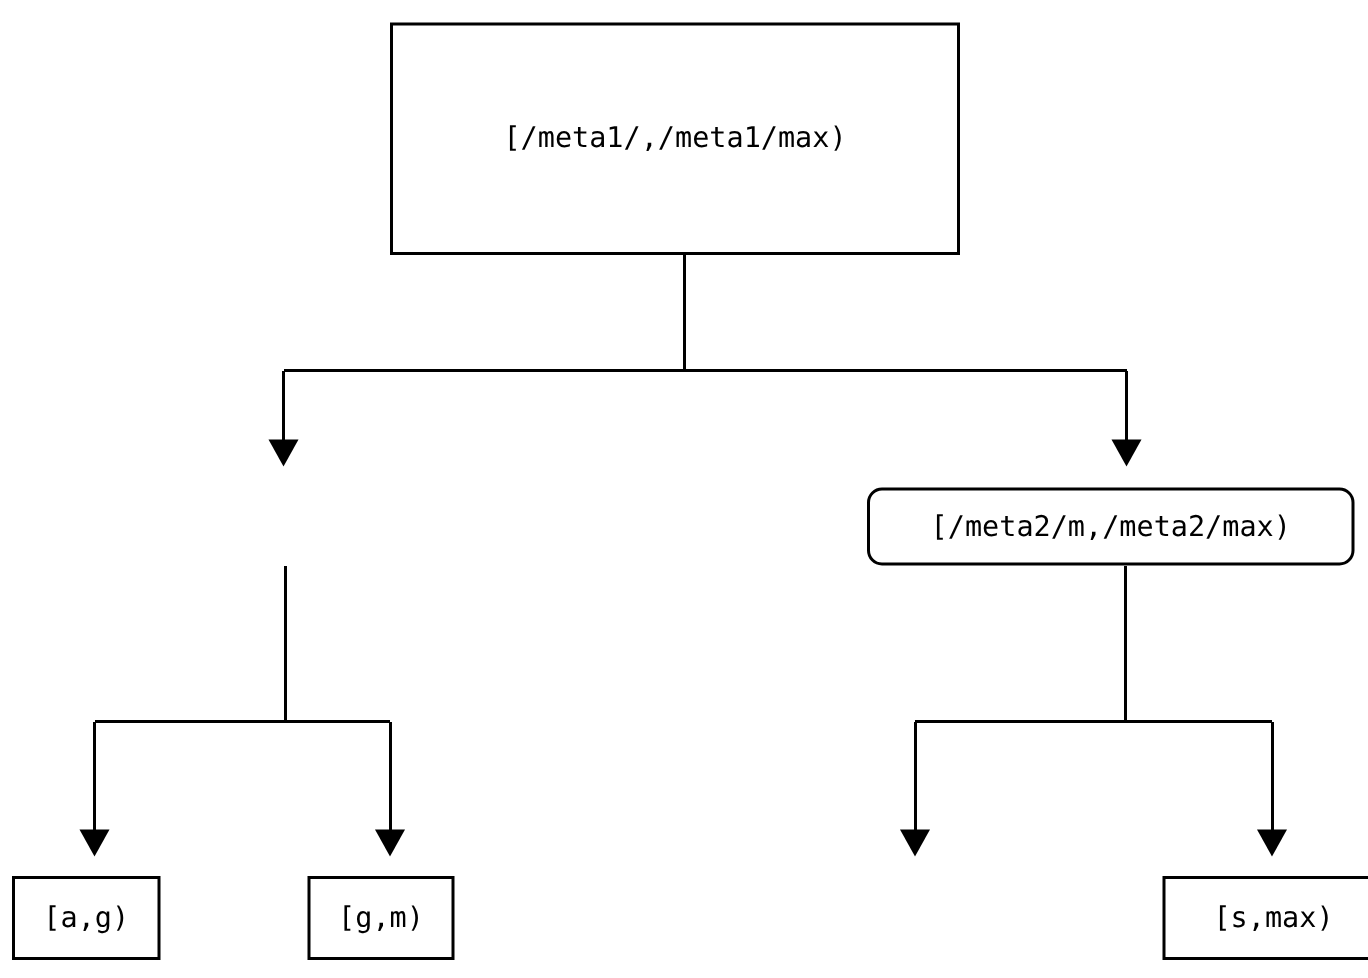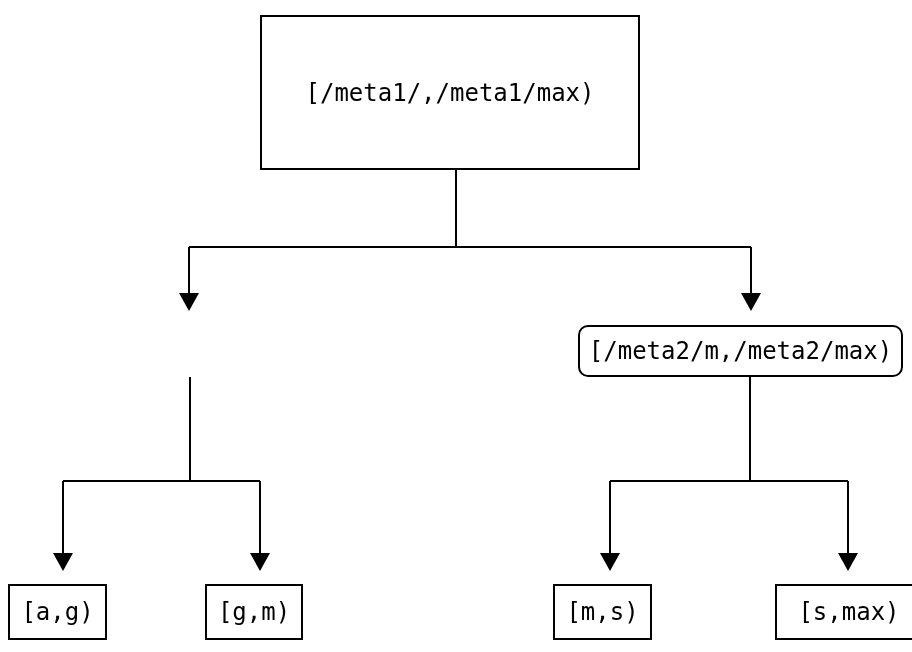--- a/index.html
+++ b/index.html
@@ -34,21 +34,21 @@
     stroke: none;
   }
   .node {
     position: absolute;
     box-sizing: border-box;
     border: 2px solid #000000;
     background: #ffffff;
     display: flex;
     align-items: center;
     justify-content: center;
-    font-size: 24px;
+    font-size: 19px;
     line-height: 1;
     white-space: nowrap;
     letter-spacing: 0;
   }
   .node-root  { left: 260px; top: 15px;  width: 380px; height: 155px; }
   .node-l2a   { left: 22px;  top: 325px; width: 325px; height: 52px; }
   .node-l2b   { left: 578px; top: 325px; width: 325px; height: 52px; border-radius: 10px; }
   .node-ag    { left: 8px;   top: 584px; width: 99px;  height: 56px; }
   .node-gm    { left: 205px; top: 584px; width: 98px;  height: 56px; }
   .node-ms    { left: 553px; top: 584px; width: 99px;  height: 56px; }
@@ -76,17 +76,16 @@
 
   <div class="node node-root">[/meta1/,/meta1/max)</div>
 
 
   <div class="node node-l2b">[/meta2/m,/meta2/max)</div>
 
   <div class="node node-ag">[a,g)</div>
 
   <div class="node node-gm">[g,m)</div>
 
-  <div class="node node-ms">[m,s)</div>
 
   <div class="node node-smax">[s,max)</div>
 
 </div>
 
 </body></html>

